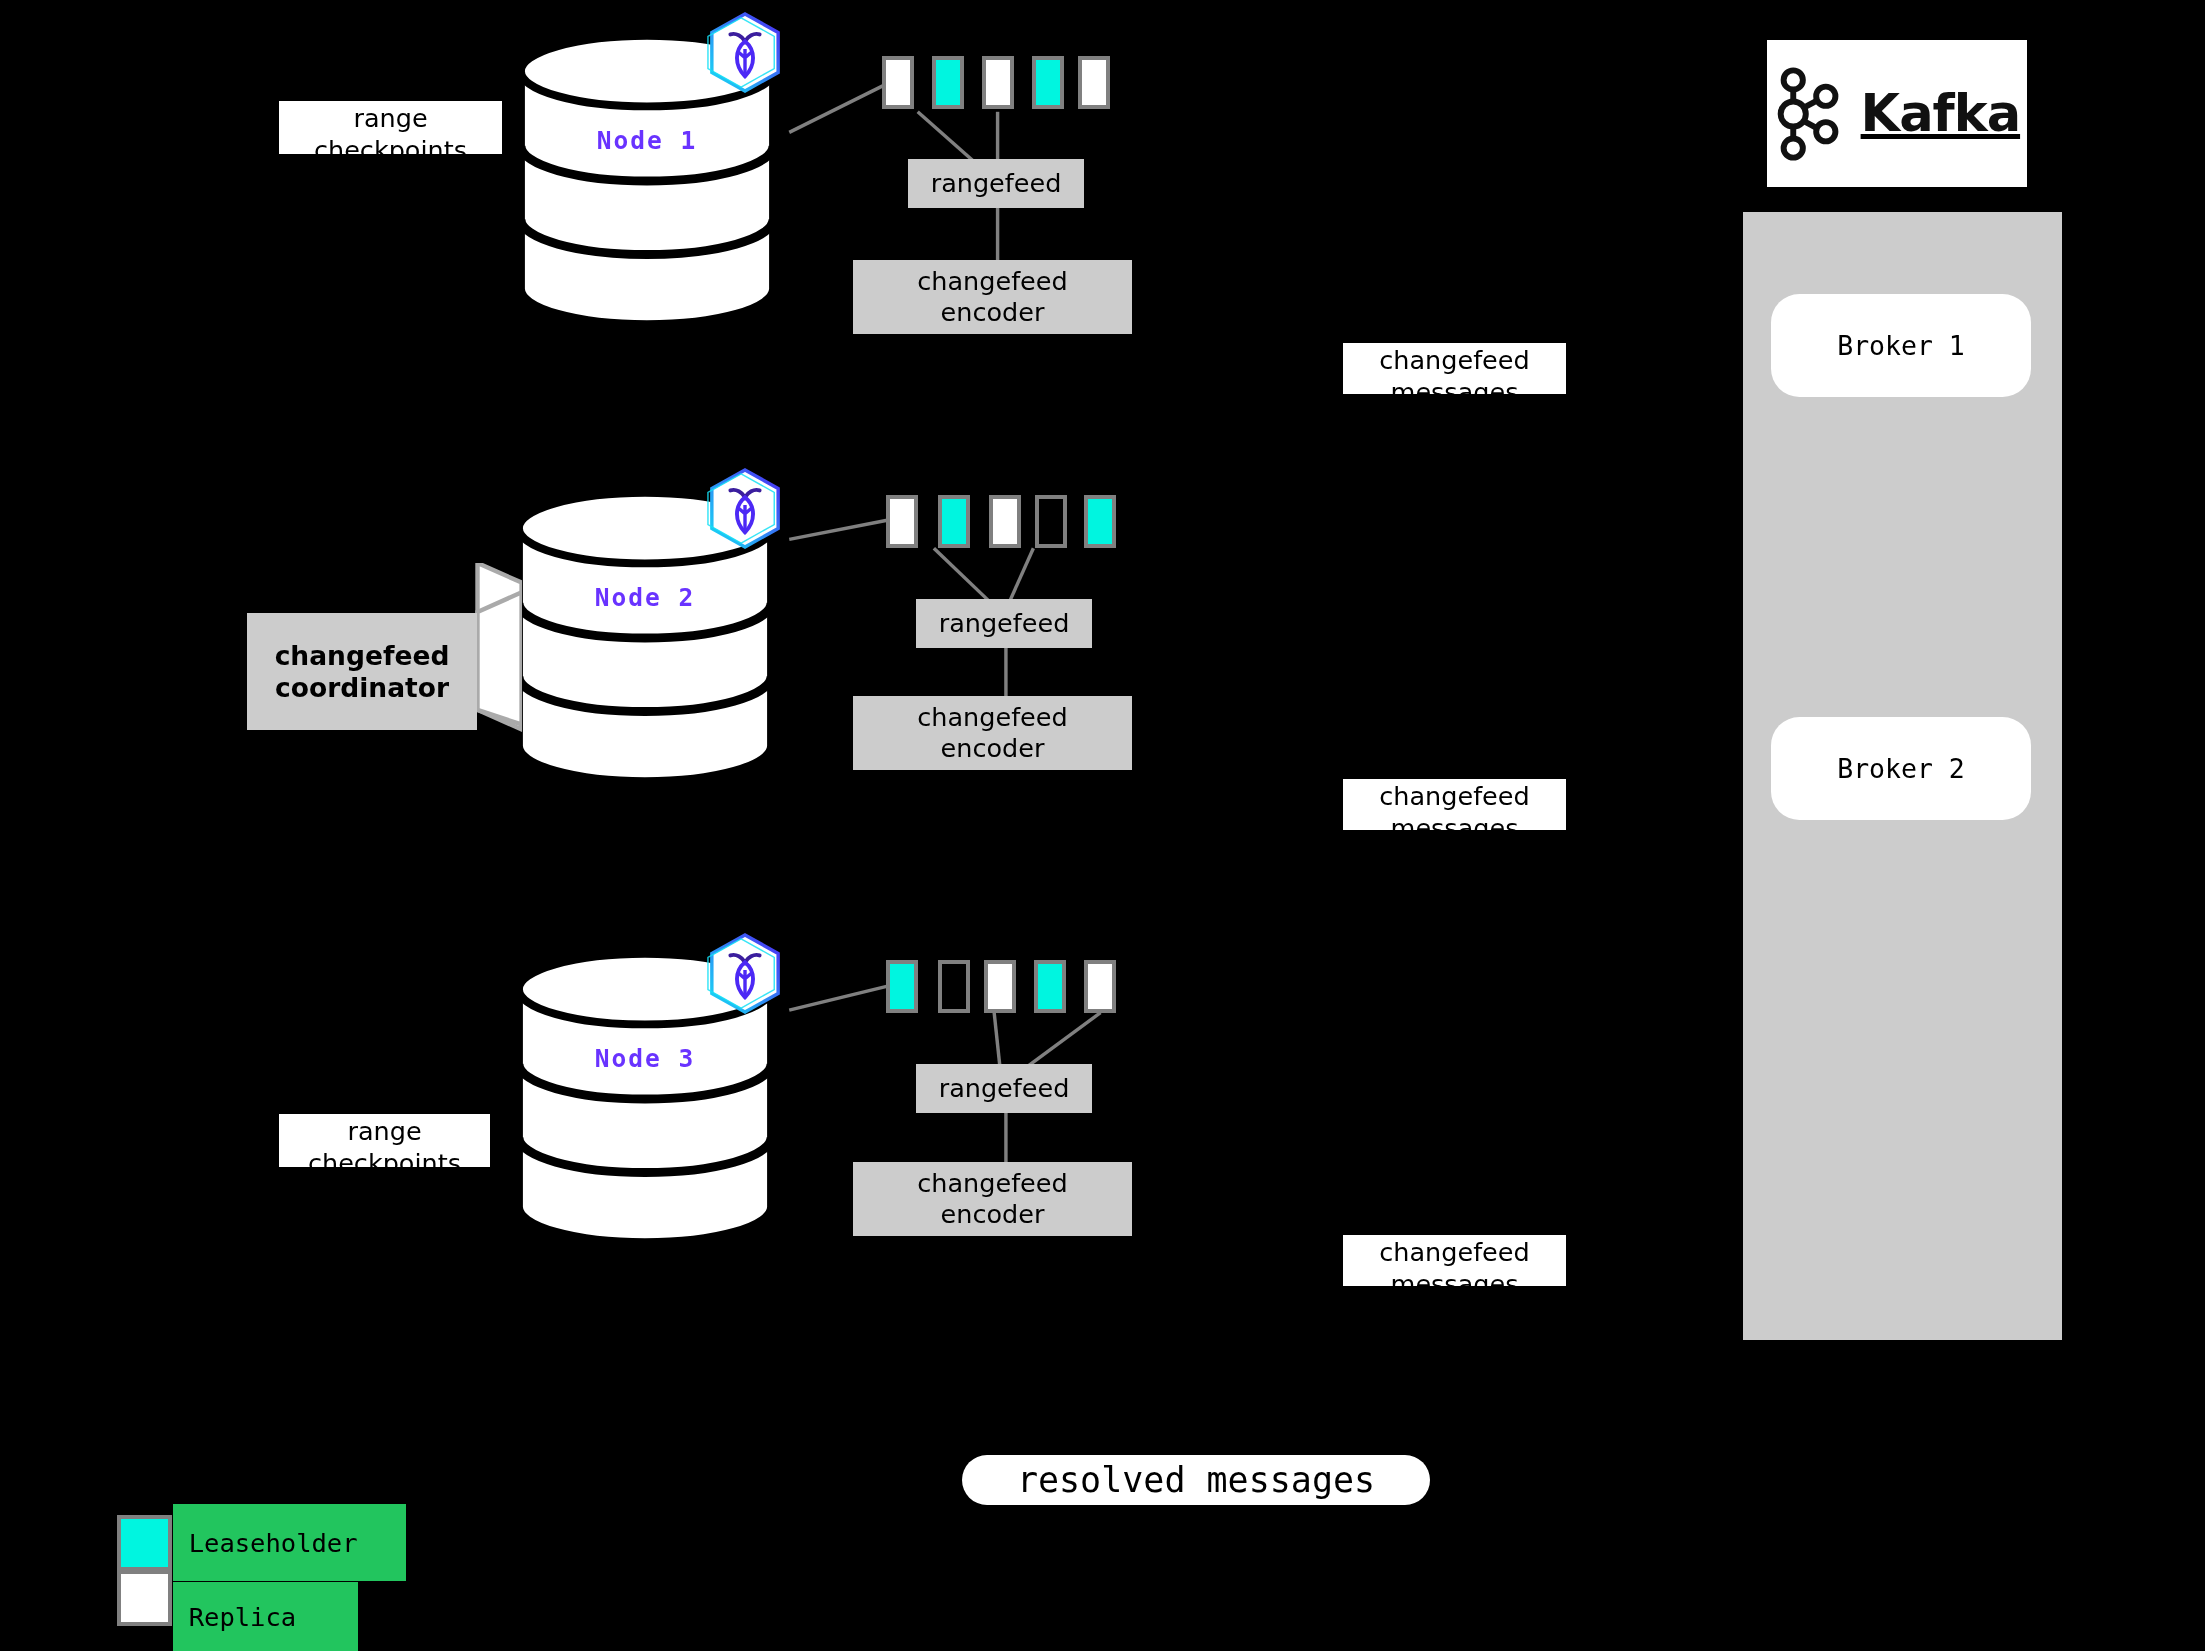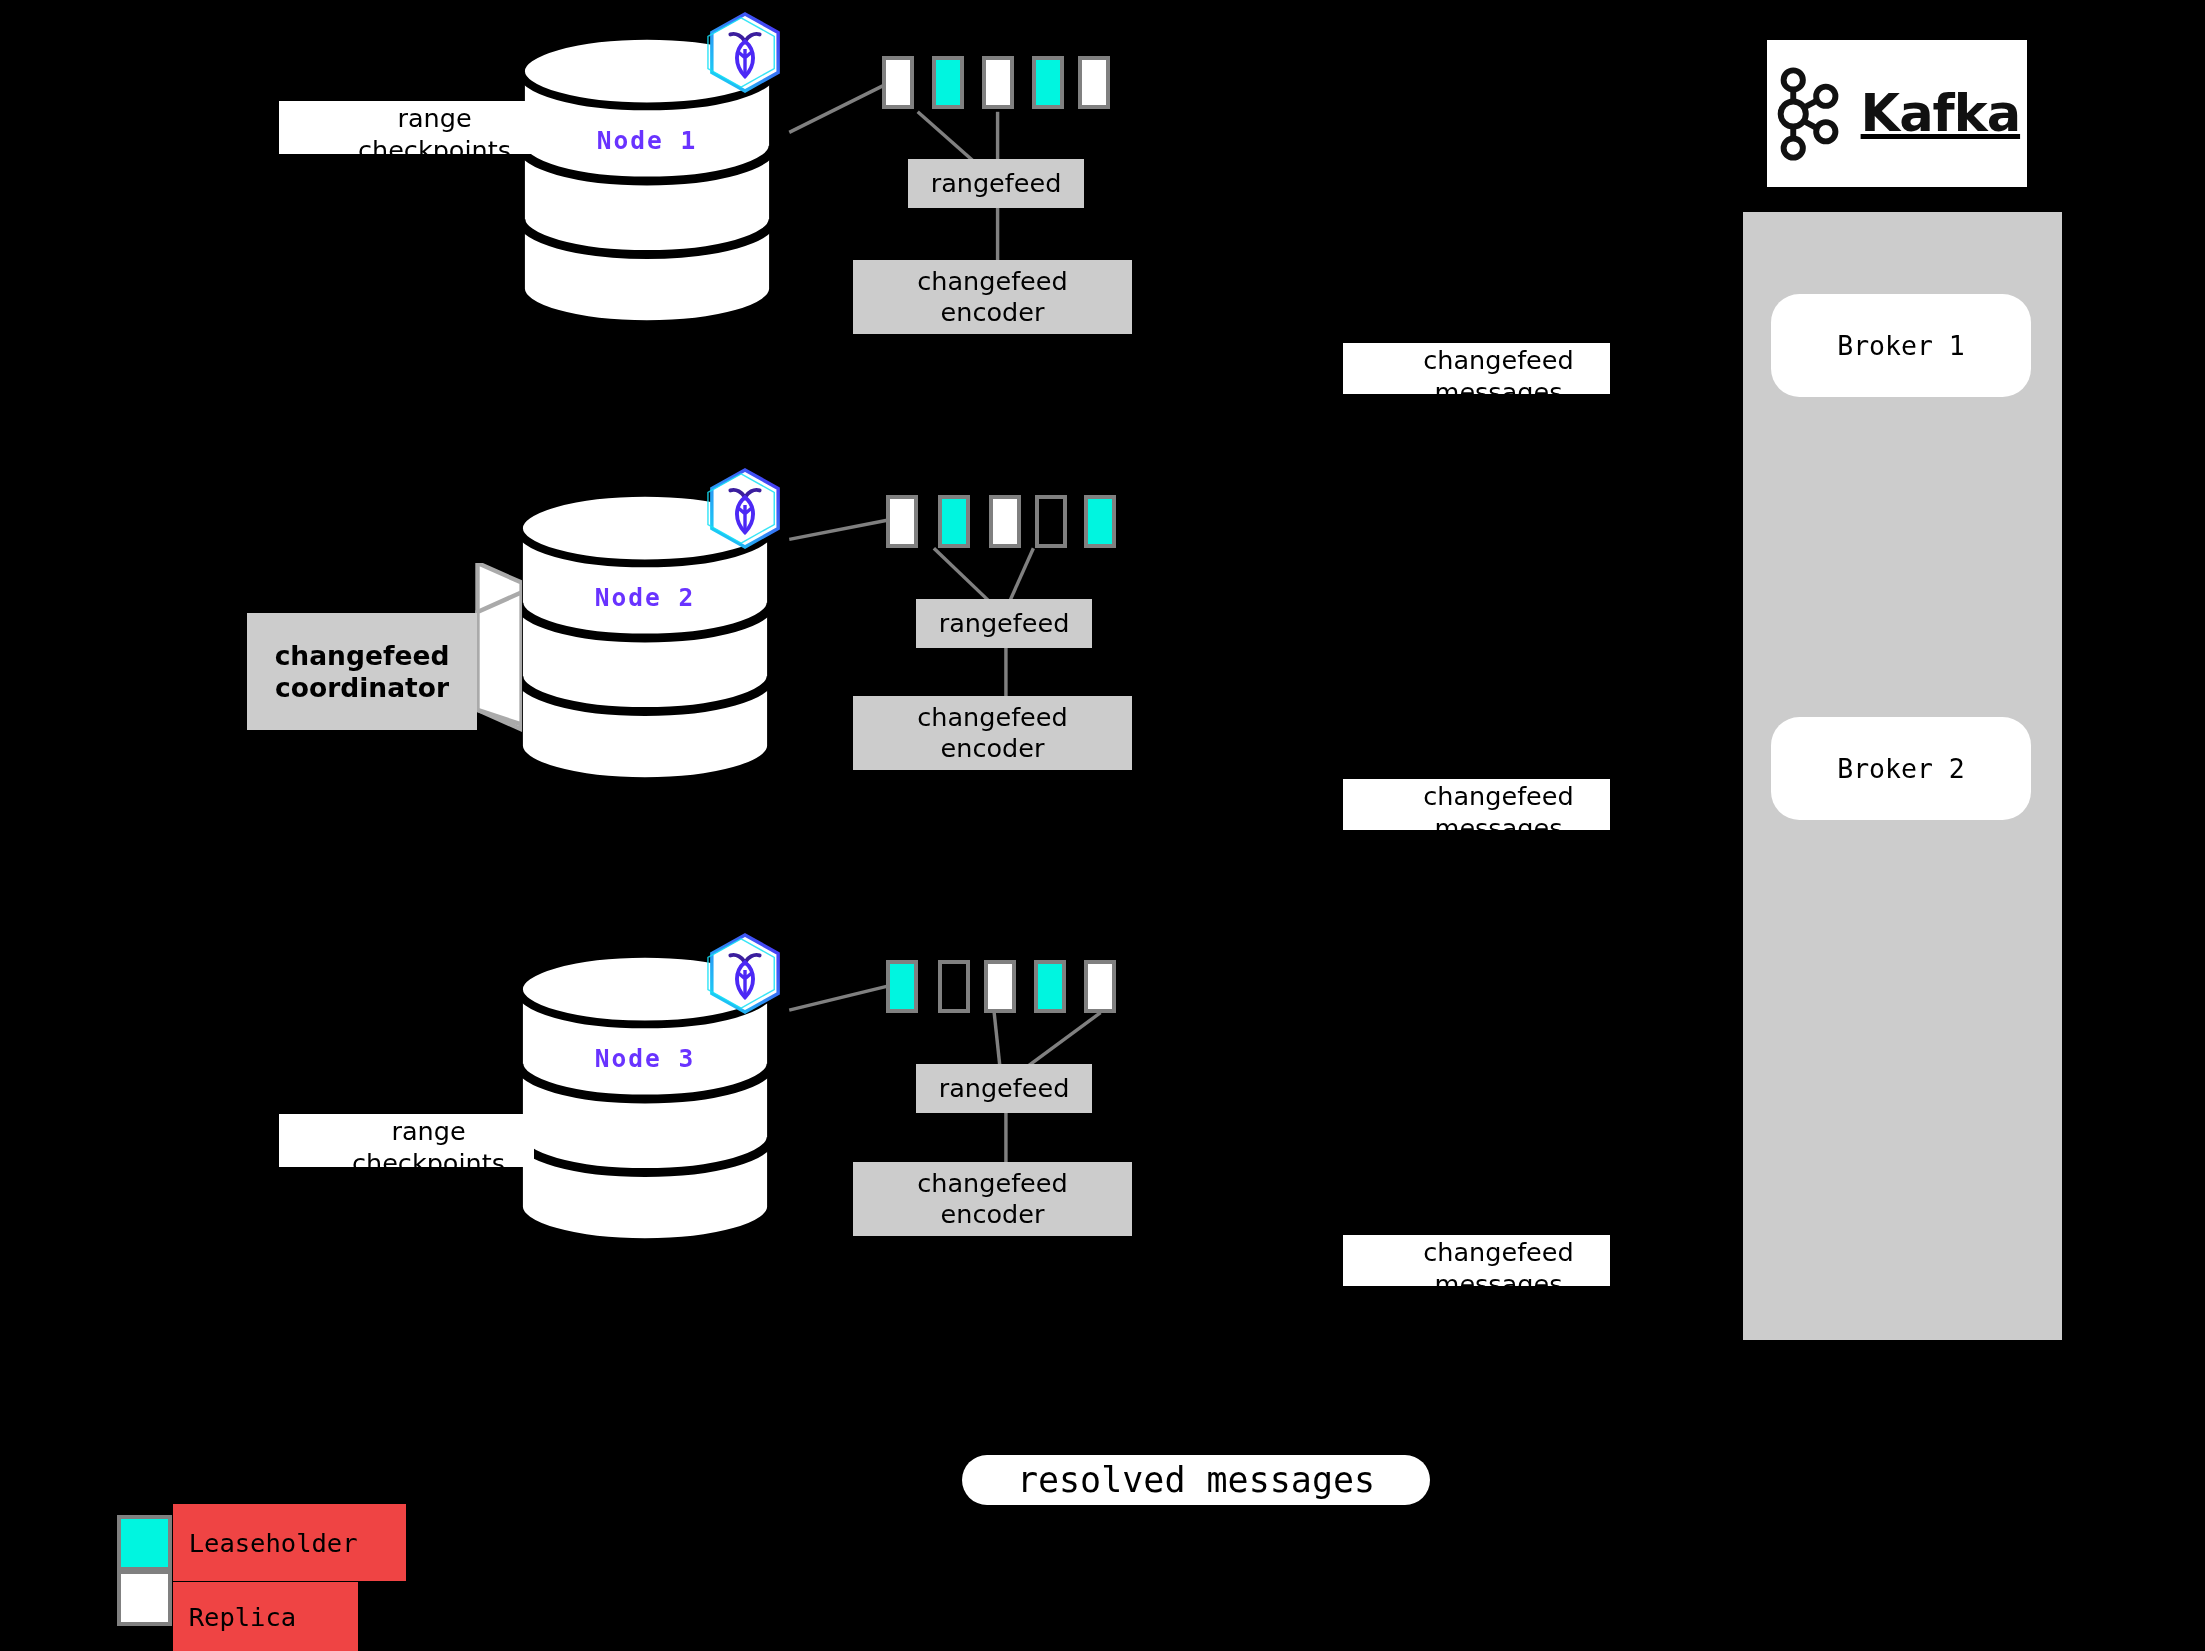--- a/index.html
+++ b/index.html
@@ -25,21 +25,21 @@
 
   
   .gbox{position:absolute;background:#CCCCCC;color:#000;
         display:flex;align-items:center;justify-content:center;text-align:center;
         font-family:"DejaVu Sans",sans-serif;font-size:25.5px;line-height:1.22;}
   .gbox.two-line{flex-direction:column;}
 
   
   .wbox{position:absolute;background:#FFFFFF;color:#000;
         font-family:"DejaVu Sans",sans-serif;font-size:25.5px;line-height:1.25;
-        text-align:center;white-space:nowrap;padding-left:44px;}
+        text-align:center;white-space:nowrap;}
   .wbox span{display:block;}
   .wbox .l1{margin-top:2px;}
 
   
   .coord-wrap{position:absolute;}
   .coord-box{position:absolute;left:0;top:0;width:230px;height:117px;background:#CCCCCC;
              display:flex;flex-direction:column;align-items:center;justify-content:center;
              font-family:"DejaVu Sans",sans-serif;font-weight:bold;font-size:26.5px;line-height:1.2;
              color:#000;}
 
@@ -53,21 +53,21 @@
           display:flex;align-items:center;justify-content:center;
           font-family:"DejaVu Sans Mono",monospace;font-size:26.5px;color:#000;}
 
   
   .pill{position:absolute;background:#FFFFFF;border-radius:25.5px;
         display:flex;align-items:center;justify-content:center;
         font-family:"DejaVu Sans Mono",monospace;font-size:35px;color:#000;}
 
   
   .legend-sw{position:absolute;width:55px;height:56px;border:4.4px solid #808080;box-sizing:border-box;}
-  .legend-lbl{position:absolute;background:#ef4444;color:#000;
+  .legend-lbl{position:absolute;background:#22c55e;color:#000;
               font-family:"DejaVu Sans Mono",monospace;font-size:25.5px;
               display:flex;align-items:center;padding-left:15.7px;box-sizing:border-box;}
 
   .connector{position:absolute;left:0;top:0;width:2205px;height:1652px;pointer-events:none;}
 </style>
 </head>
 <body>
 
 <div class="stage">
 

